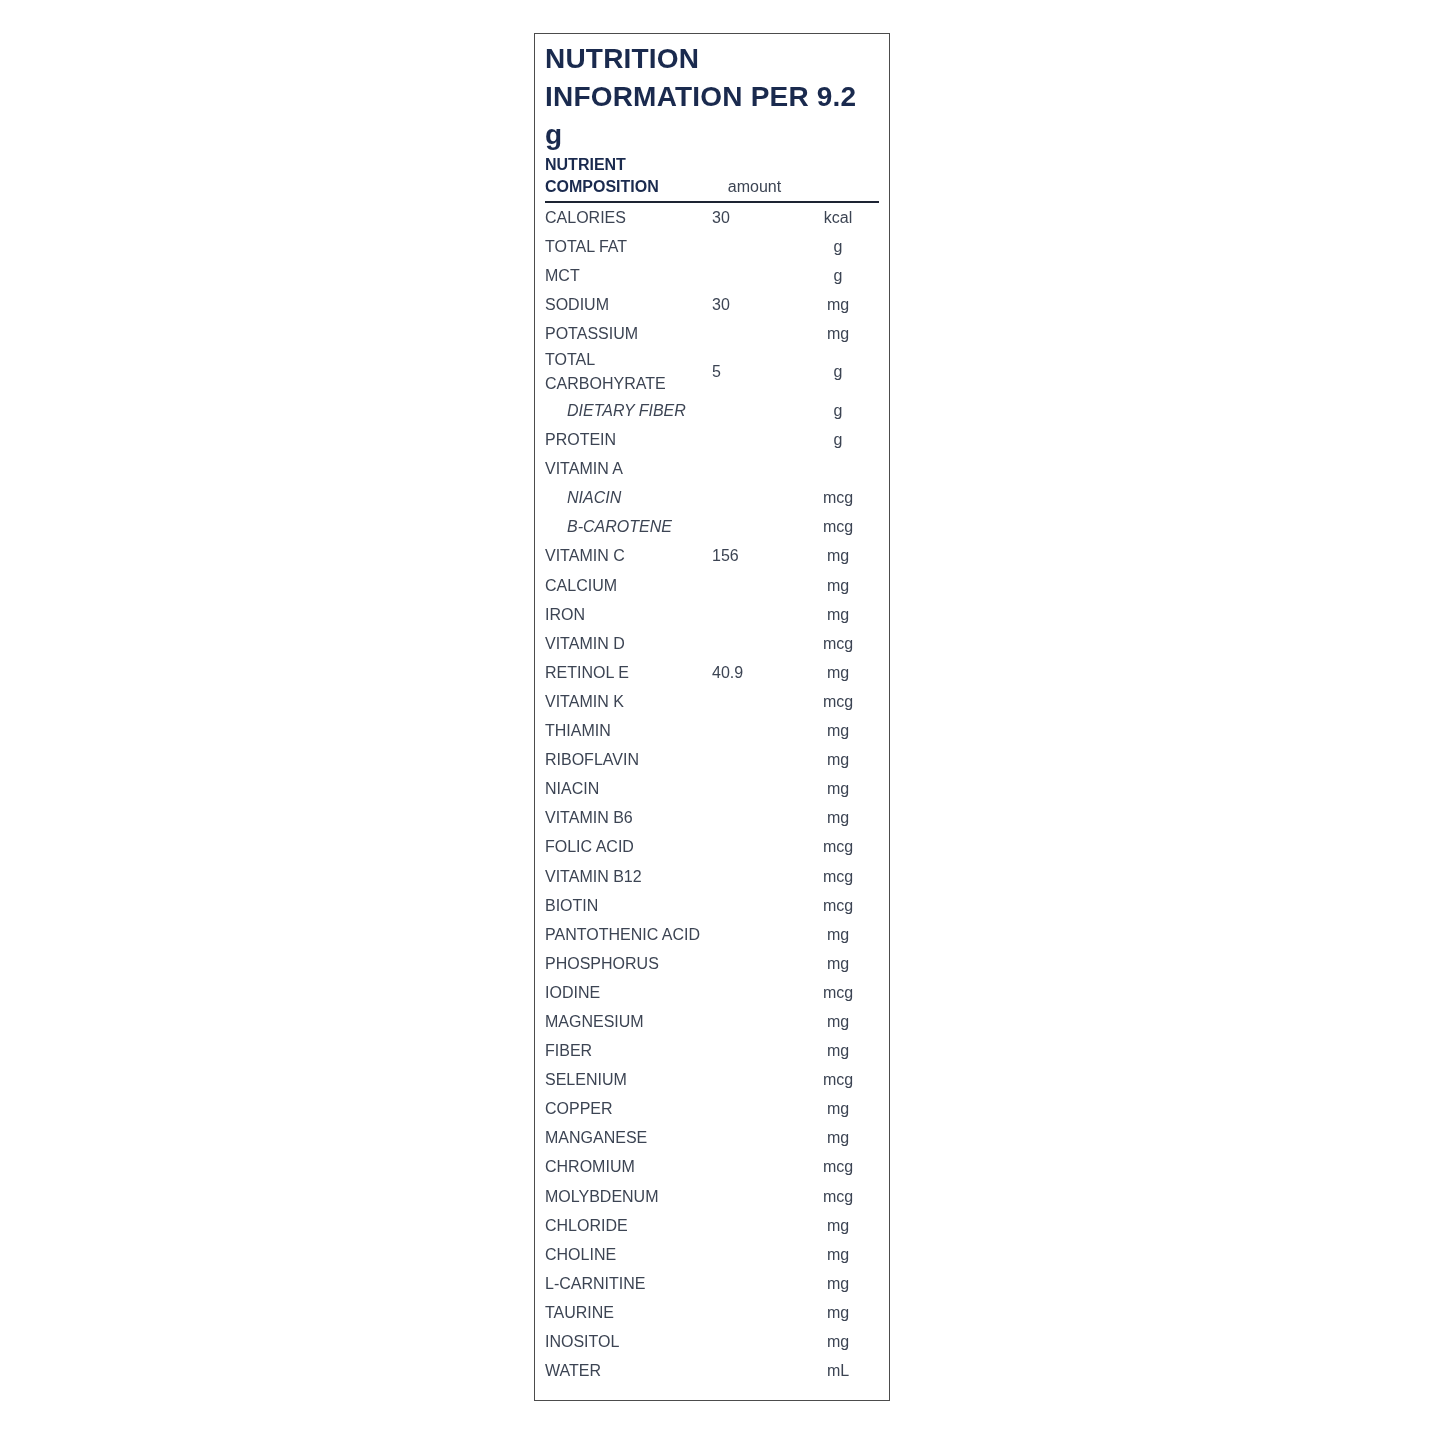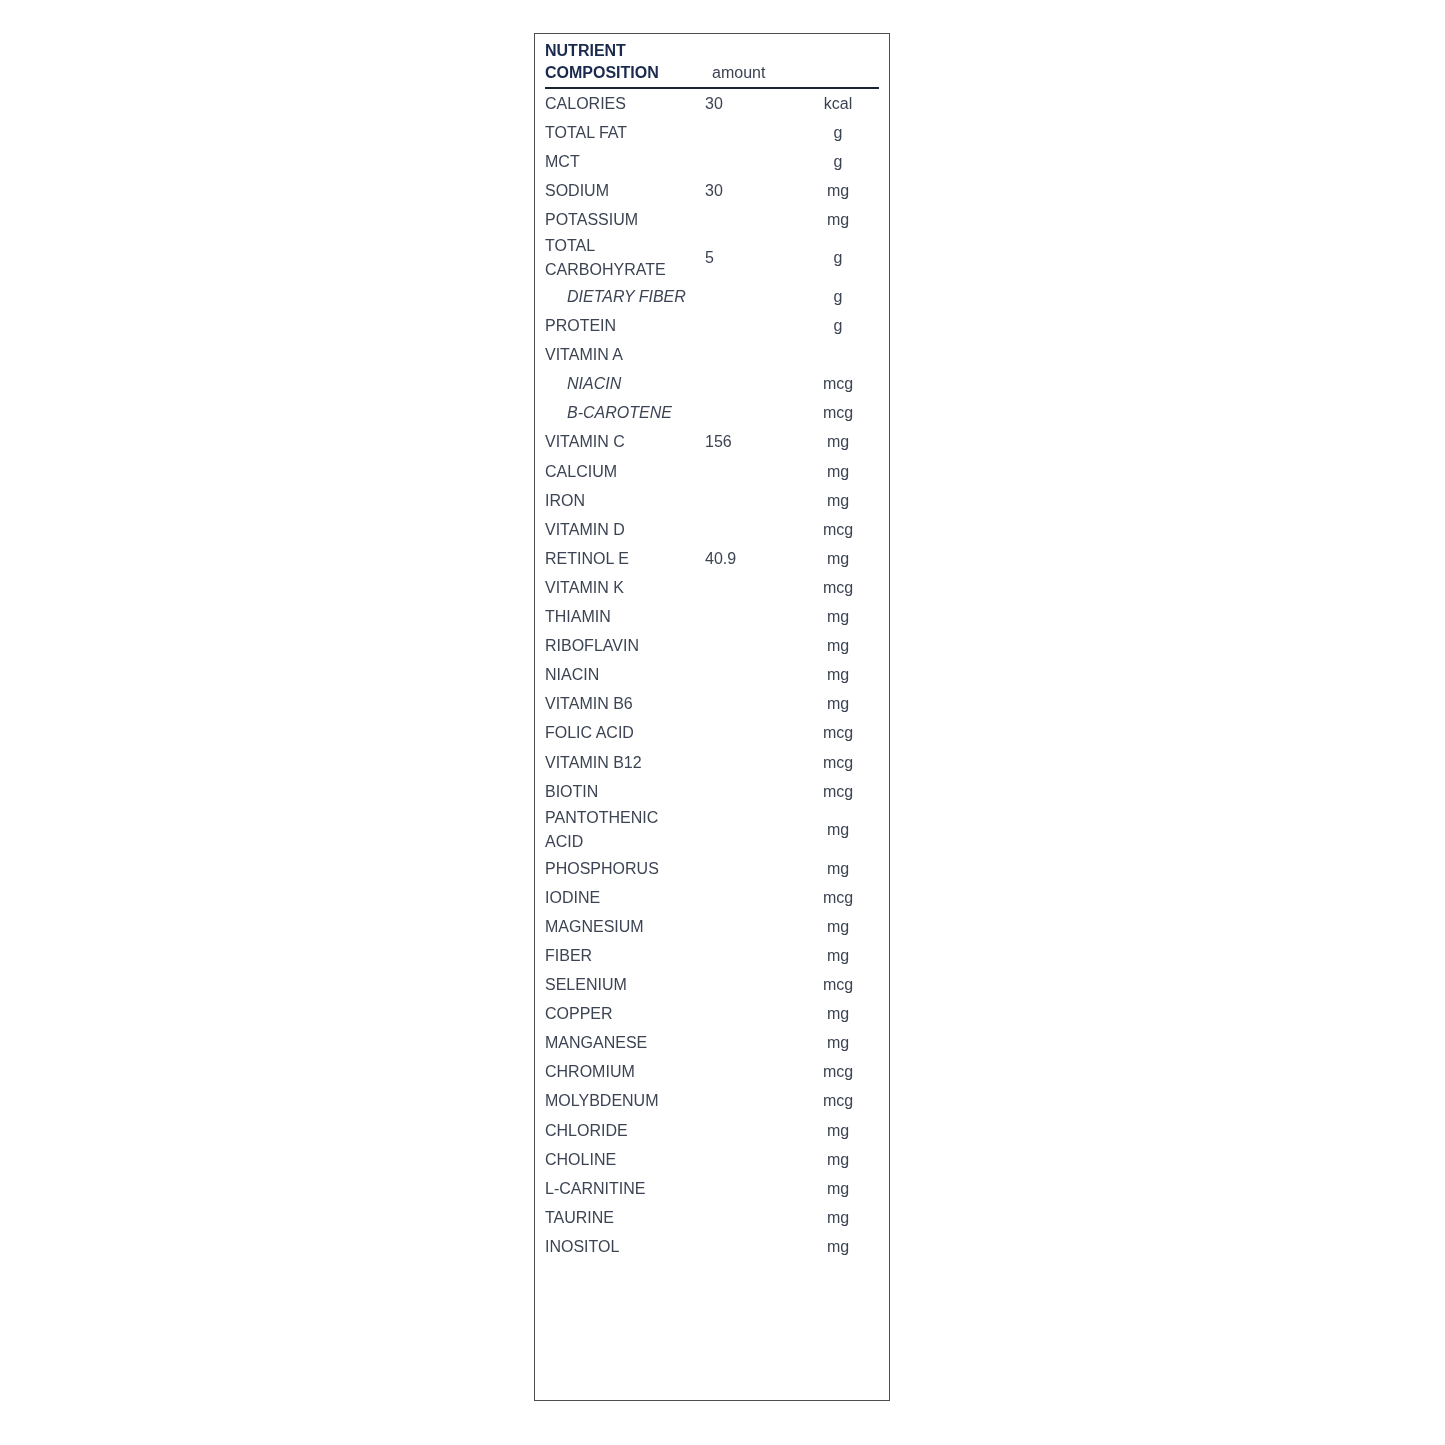--- a/index.html
+++ b/index.html
@@ -42,42 +42,42 @@
   .thead .nutrient-label {
     font-size: 16px;
     font-weight: bold;
     line-height: 22px;
     color: var(--heading-color);
     width: 150px;
   }
   .thead .amount-label {
     font-size: 16px;
     color: var(--body-color);
-    text-align: left;
+    text-align: center;
     line-height: 22px;
   }
   .rows { width: 100%; }
   .row {
     display: grid;
     grid-template-columns: 1fr 85px 82px;
     align-items: center;
     min-height: 29.1px;
     color: var(--body-color);
     font-size: 16px;
-    gap: 7px;
   }
   .row .name   { text-align: left;  line-height: 24px; }
   .row .name.indent { padding-left: 22px; font-style: italic; }
   .row .amount { text-align: left; }
   .row .unit   { text-align: center; }
 </style>
 </head>
 <body>
 
 <div class="panel">
+  <div class="title">NUTRITION INFORMATION PER 9.2 g</div>
 
   <div class="thead">
     <div class="nutrient-label">NUTRIENT COMPOSITION</div>
     <div class="amount-label">amount</div>
     <div></div>
   </div>
 
   <div class="rows">
       <div class="row">
     <span class="name">CALORIES</span>
@@ -267,14 +267,19 @@
       <div class="row">
     <span class="name">TAURINE</span>
     <span class="amount"></span>
     <span class="unit">mg</span>
   </div>
       <div class="row">
     <span class="name">INOSITOL</span>
     <span class="amount"></span>
     <span class="unit">mg</span>
   </div>
+      <div class="row">
+    <span class="name">WATER</span>
+    <span class="amount"></span>
+    <span class="unit">mL</span>
+  </div>
     </div>
 </div>
 
 </body></html>

